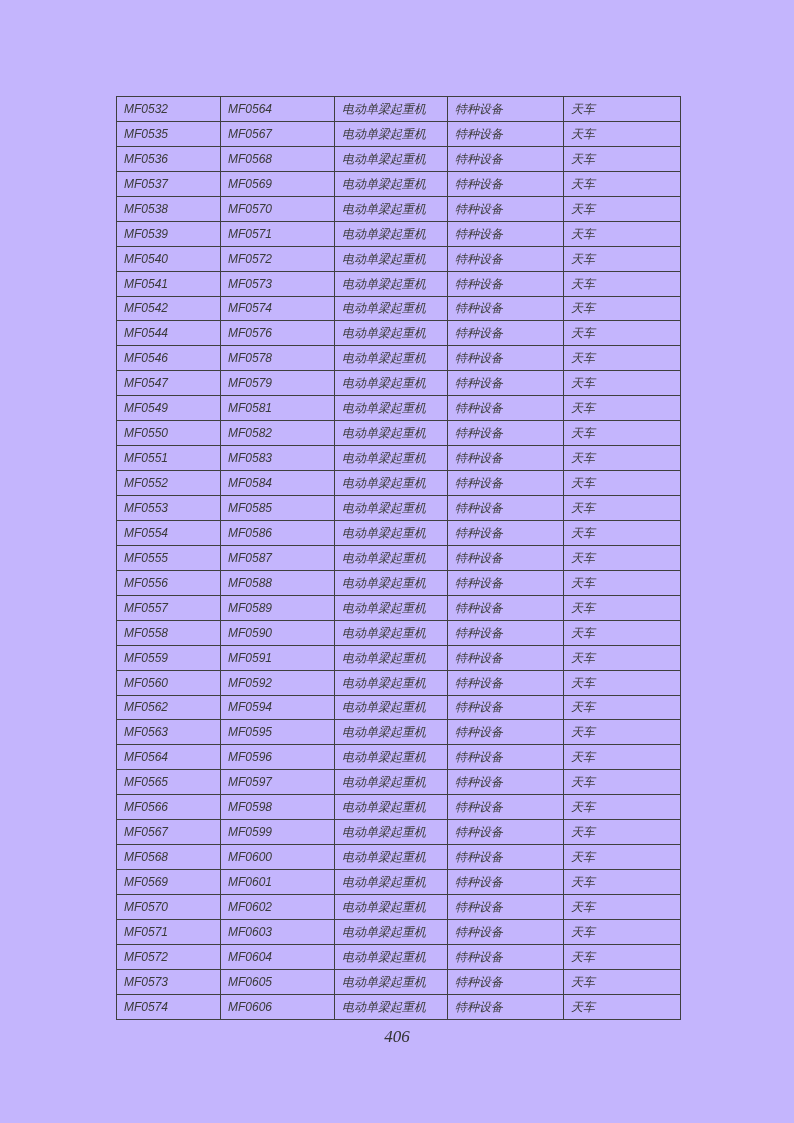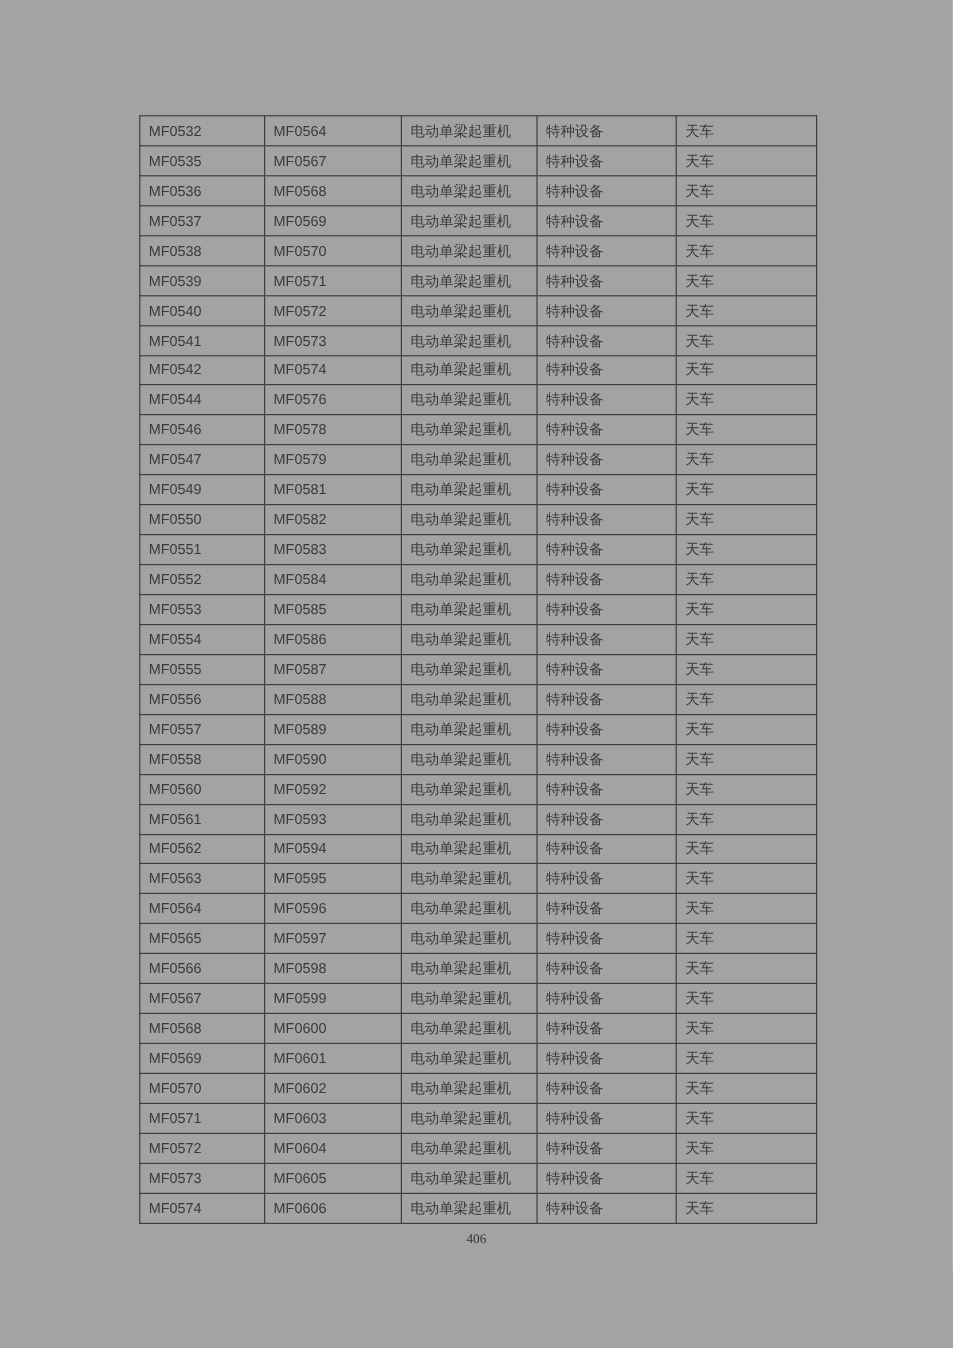--- a/index.html
+++ b/index.html
@@ -12,21 +12,22 @@
     background: #ffffff;
     position: relative;
     font-family: "Liberation Sans", sans-serif;
     overflow: hidden;
   }
   .page {
     position: absolute;
     left: 0; top: 0;
     width: 794px;
     height: 1123px;
-    background: #a3a3a3;
+    background: #c4b5fd;
+    font-style: italic;
   }
   table.doc-table {
     position: absolute;
     left: 116px;
     top: 96px;
     width: 564px;
     height: 924px;
     border-collapse: collapse;
     table-layout: fixed;
   }
@@ -45,21 +46,21 @@
   .col-3 { width: 113px; }
   .col-4 { width: 116px; }
   .col-5 { width: 117px; }
   .page-number {
     position: absolute;
     left: 0;
     top: 1027px;
     width: 794px;
     text-align: center;
     font-family: "Liberation Serif", serif;
-    font-size: 11px;
+    font-size: 17px;
     color: #333333;
   }
 </style>
 </head>
 <body>
 
 <div class="page">
   <table class="doc-table">
     <colgroup>
       <col class="col-1">
@@ -217,29 +218,29 @@
           <td>天车</td>
         </tr>
         <tr>
           <td>MF0558</td>
           <td>MF0590</td>
           <td>电动单梁起重机</td>
           <td>特种设备</td>
           <td>天车</td>
         </tr>
         <tr>
+          <td>MF0559</td>
+          <td>MF0591</td>
+          <td>电动单梁起重机</td>
+          <td>特种设备</td>
+          <td>天车</td>
+        </tr>
+        <tr>
           <td>MF0560</td>
           <td>MF0592</td>
-          <td>电动单梁起重机</td>
-          <td>特种设备</td>
-          <td>天车</td>
-        </tr>
-        <tr>
-          <td>MF0561</td>
-          <td>MF0593</td>
           <td>电动单梁起重机</td>
           <td>特种设备</td>
           <td>天车</td>
         </tr>
         <tr>
           <td>MF0562</td>
           <td>MF0594</td>
           <td>电动单梁起重机</td>
           <td>特种设备</td>
           <td>天车</td>

